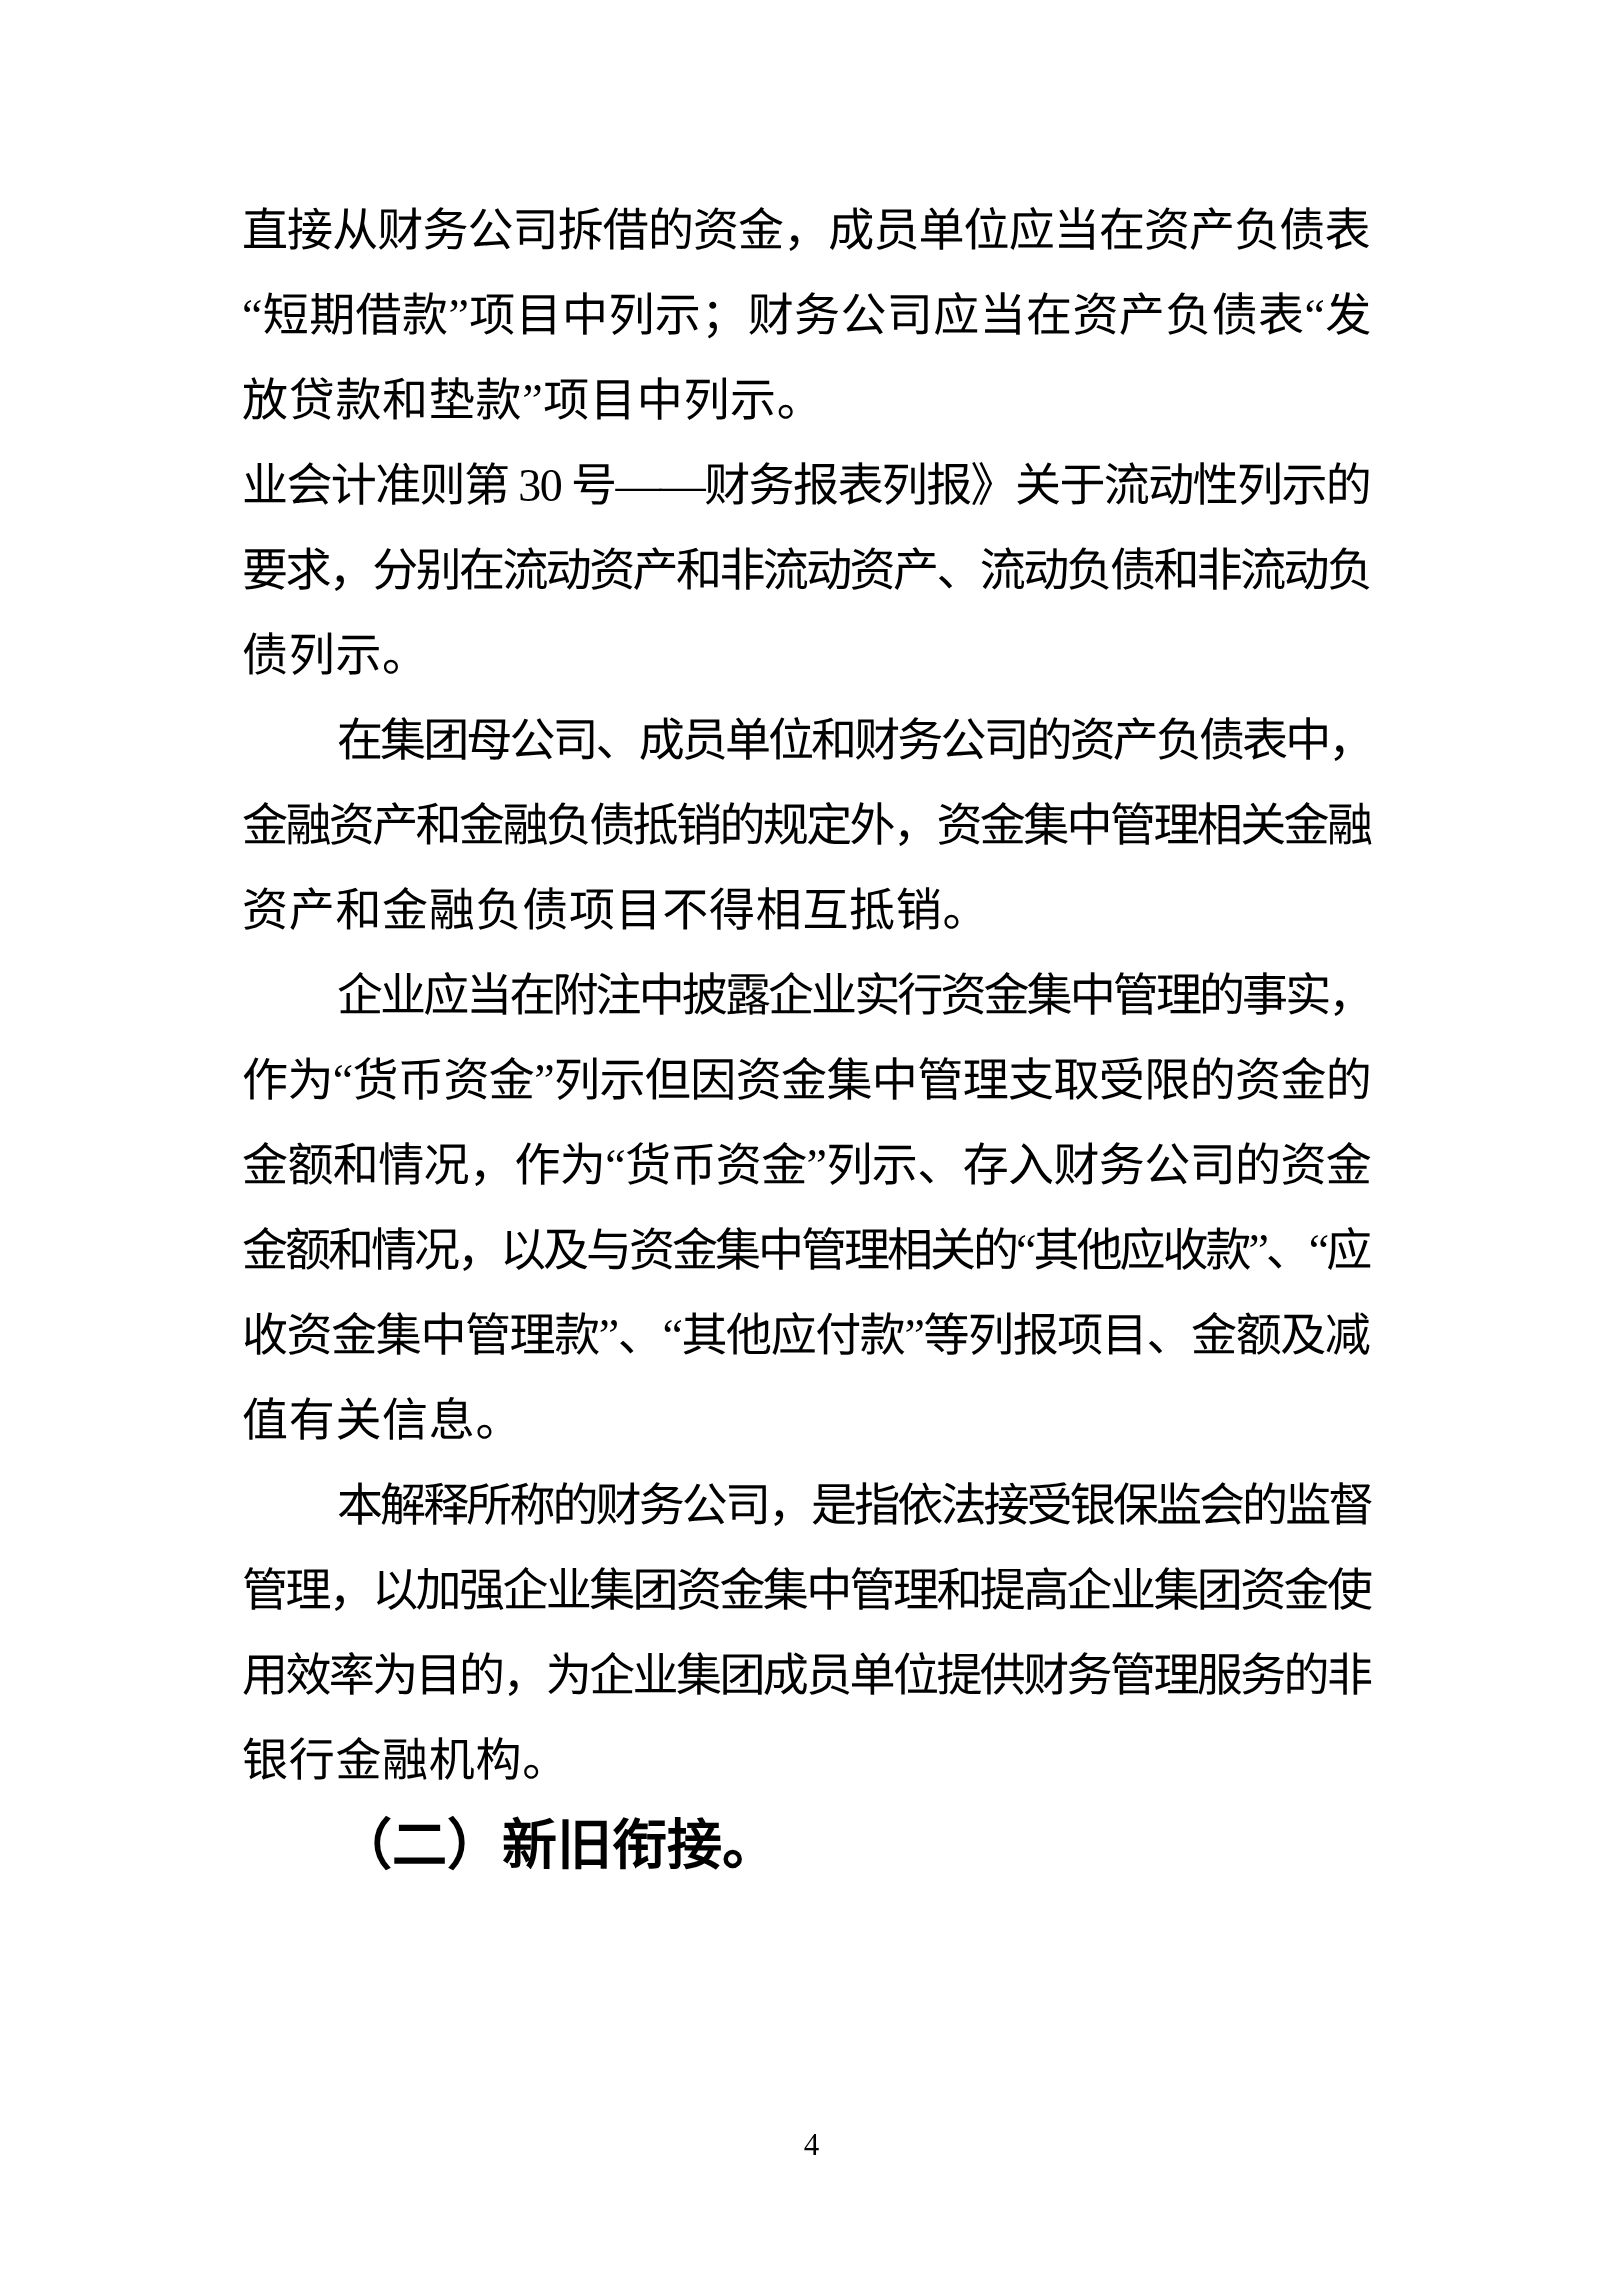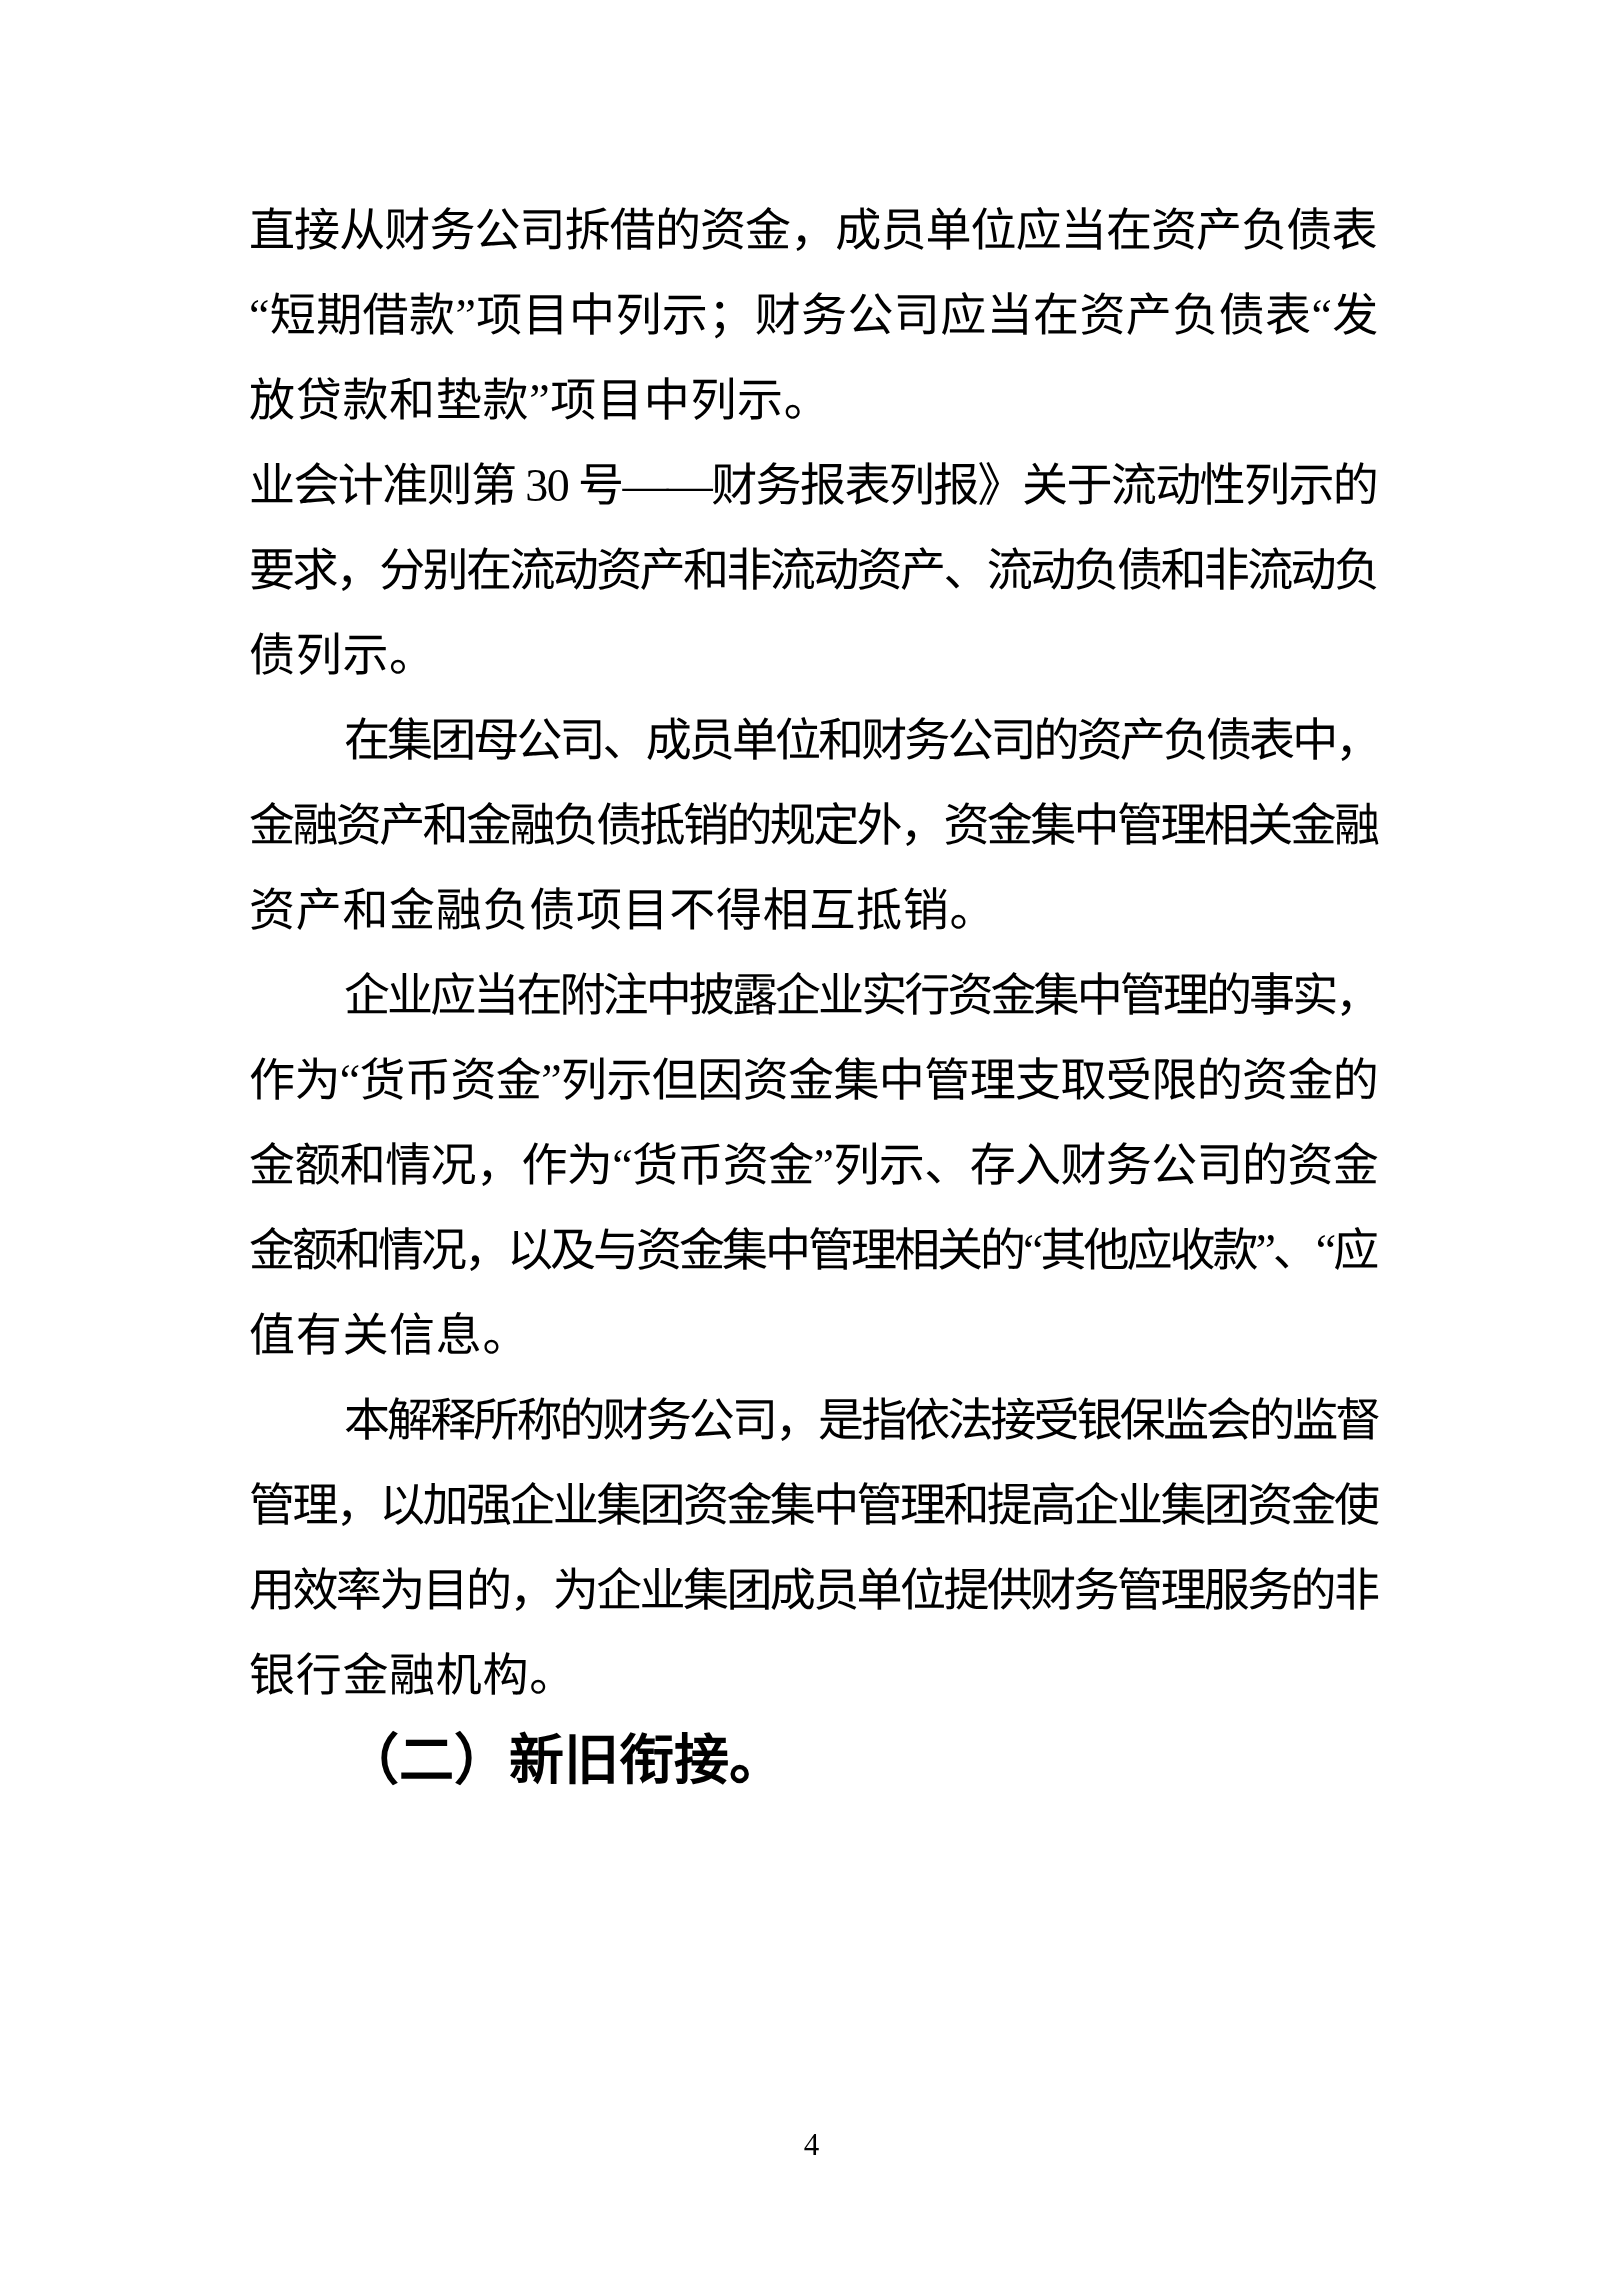--- a/index.html
+++ b/index.html
@@ -11,21 +11,21 @@
     position: relative;
     width: 1623px;
     height: 2295px;
     background: #ffffff;
     overflow: hidden;
     font-family: "Liberation Serif", "DejaVu Serif", serif;
     color: #000000;
   }
   .text-block {
     position: absolute;
-    left: 249px;
+    left: 242px;
     top: 188px;
     width: 1137px;
   }
   .line {
     height: 85px;
     line-height: 85px;
     font-size: 46px;
     letter-spacing: 0.7px;
     white-space: nowrap;
     color: #000000;
@@ -57,20 +57,21 @@
       <div class="line"><span style="letter-spacing: -1.6px;">业会计准则第 30 号——财务报表列报》关于流动性列示的</span></div>
       <div class="line"><span style="letter-spacing: -2.6px;">要求，分别在流动资产和非流动资产、流动负债和非流动负</span></div>
       <div class="line"><span>债列示。</span></div>
       <div class="line" style="padding-left: 95px;"><span style="letter-spacing: -2.9px;">在集团母公司、成员单位和财务公司的资产负债表中，</span></div>
       <div class="line"><span style="letter-spacing: -2.6px;">金融资产和金融负债抵销的规定外，资金集中管理相关金融</span></div>
       <div class="line"><span>资产和金融负债项目不得相互抵销。</span></div>
       <div class="line" style="padding-left: 95px;"><span style="letter-spacing: -2.9px;">企业应当在附注中披露企业实行资金集中管理的事实，</span></div>
       <div class="line"><span style="letter-spacing: -0.6px;">作为“货币资金”列示但因资金集中管理支取受限的资金的</span></div>
       <div class="line"><span style="letter-spacing: -0.6px;">金额和情况，作为“货币资金”列示、存入财务公司的资金</span></div>
       <div class="line"><span style="letter-spacing: -3px;">金额和情况，以及与资金集中管理相关的“其他应收款”、“应</span></div>
+      <div class="line"><span style="letter-spacing: -1.4px;">收资金集中管理款”、“其他应付款”等列报项目、金额及减</span></div>
       <div class="line"><span>值有关信息。</span></div>
       <div class="line" style="padding-left: 95px;"><span style="letter-spacing: -2.9px;">本解释所称的财务公司，是指依法接受银保监会的监督</span></div>
       <div class="line"><span style="letter-spacing: -2.6px; font-family: Liberation Serif, serif;">管理，以加强企业集团资金集中管理和提高企业集团资金使</span></div>
       <div class="line"><span style="letter-spacing: -2.6px;">用效率为目的，为企业集团成员单位提供财务管理服务的非</span></div>
       <div class="line"><span>银行金融机构。</span></div>
       <div class="line heading" style="padding-left: 95px;"><span>（二）新旧衔接。</span></div>
     </div>
   <div class="page-number">4</div>
 </div>
 

